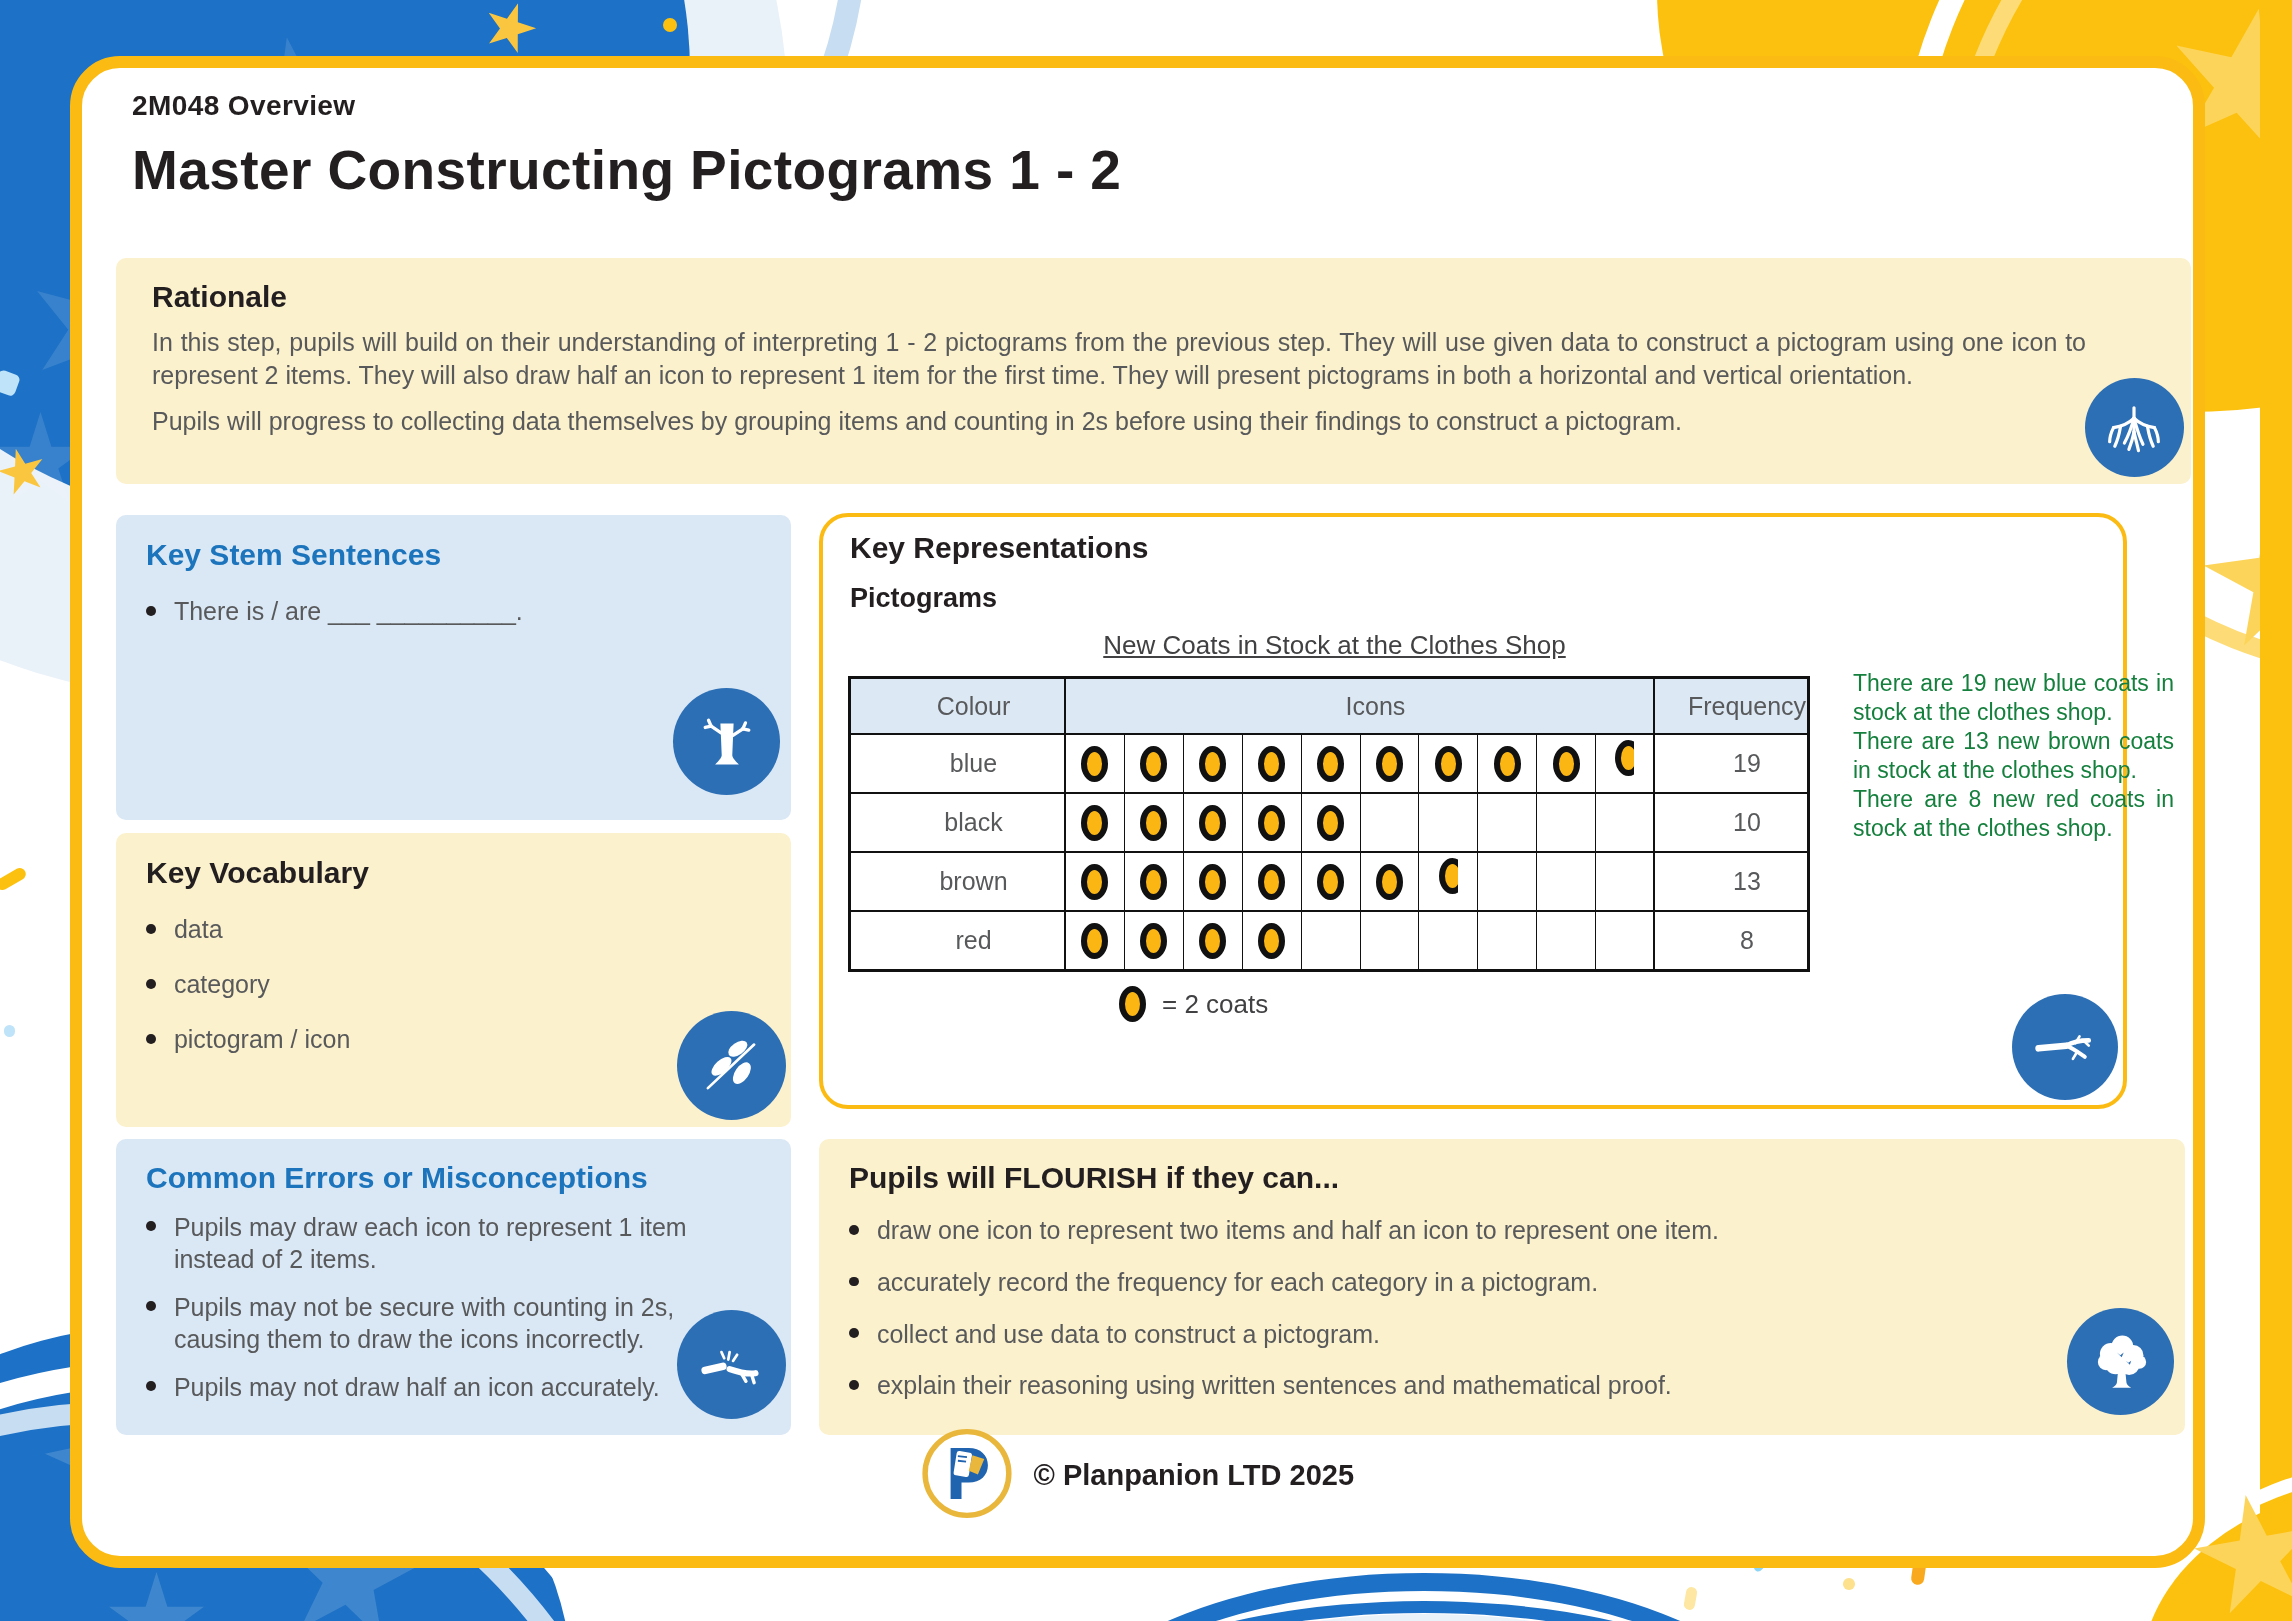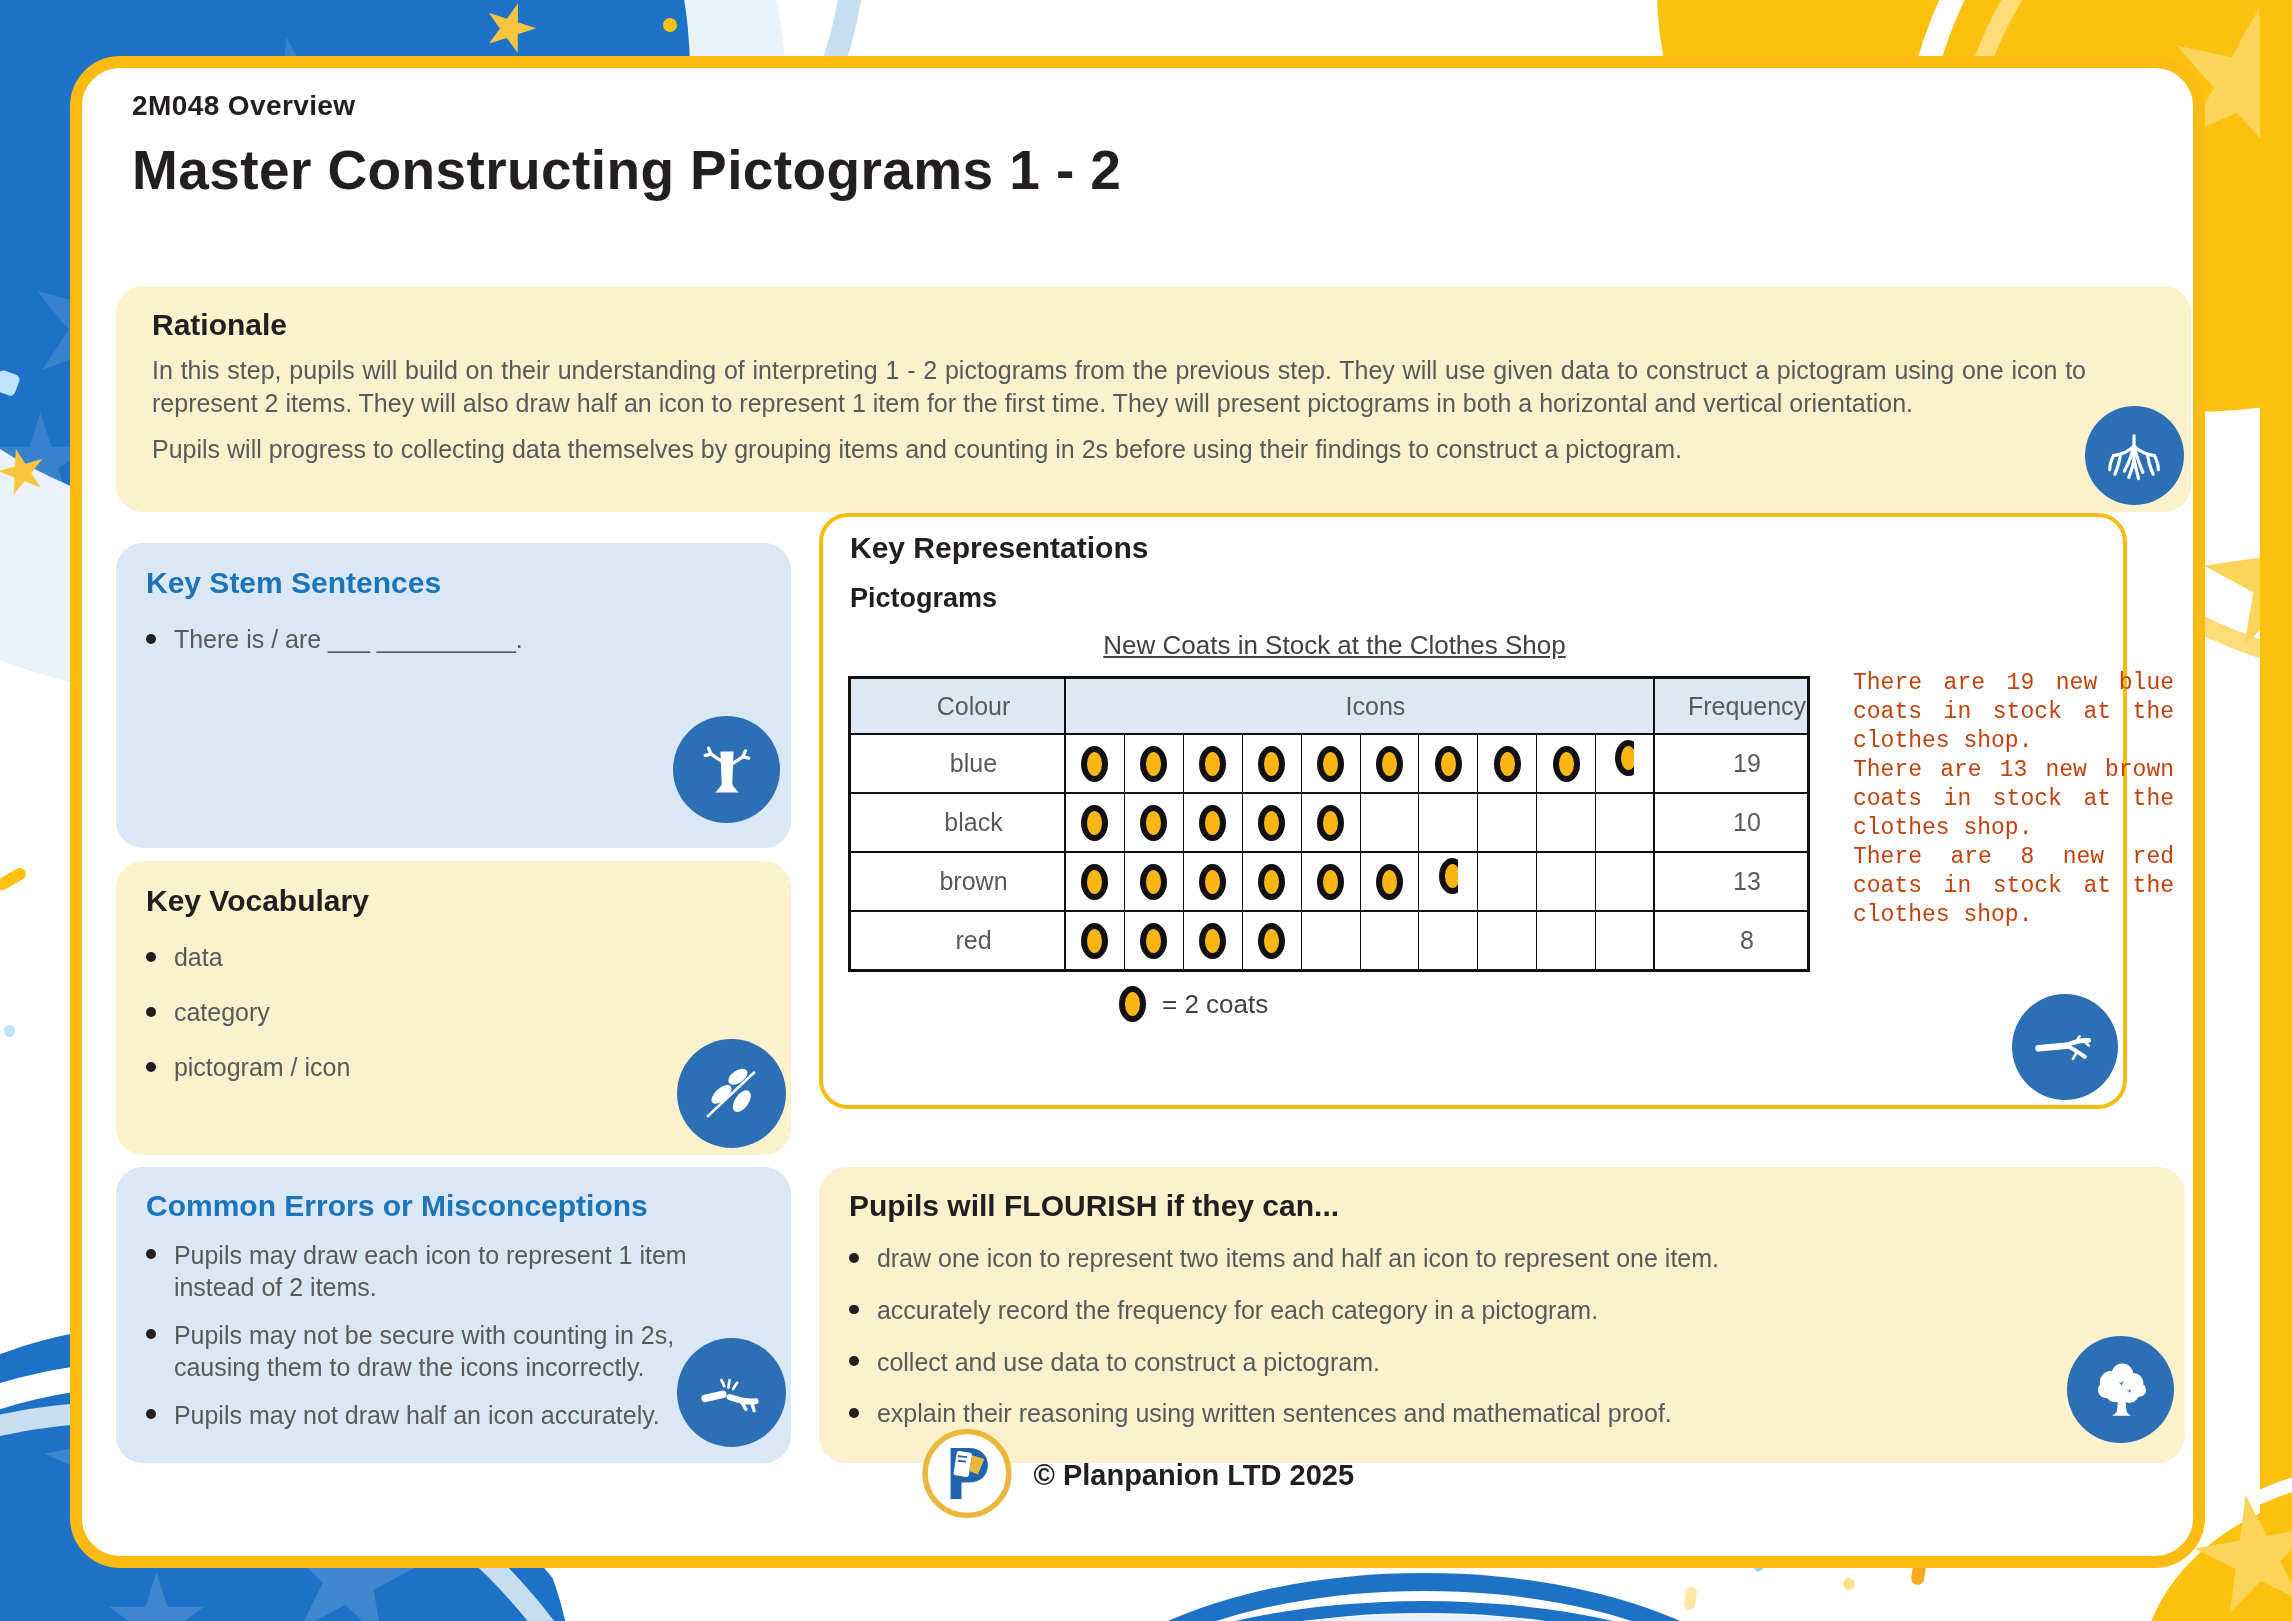--- a/index.html
+++ b/index.html
@@ -17,21 +17,21 @@
   
   .card {
     position:absolute; z-index:1; left:70px; top:56px; width:2135px; height:1512px;
     background:#ffffff; border:12.5px solid #FBBB12; border-radius:50px;
   }
   .card > .abs { position:absolute; }
 
   .overview-label { left:50px; top:21.5px; font-size:28px; font-weight:bold; color:#231F20; letter-spacing:0.4px; }
   .page-title { left:50px; top:70px; font-size:55px; font-weight:bold; color:#231F20; letter-spacing:0.4px; }
 
-  .panel { border-radius:27px; position:absolute;margin-top:28px; }
+  .panel { border-radius:10px; position:absolute; }
   .panel.cream { background:#FCF1CD; }
   .panel.blue  { background:#DAE7F4; }
 
   .panel h2 { font-size:30px; font-weight:bold; color:#231F20; }
   .panel h2.bluehead { color:#1C75BC; }
   .panel .li { display:flex; gap:18px; align-items:flex-start; }
   .panel .dot { width:9.9px; height:9.9px; border-radius:50%; background:#231F20; margin-top:10.7px; flex:none; }
   .panel .li-text { font-size:25px; line-height:32px; color:#58595B; }
 
   .rationale { left:34px; top:190px; width:2075px; height:226px; padding:21.5px 36px; }
@@ -66,21 +66,21 @@
 
   .coat { display:block; width:27px; height:36px; border:6.3px solid #111;
           border-radius:50%; background:#FBB614; }
   .coat-half { display:block; width:19.7px; height:48px; overflow:hidden; position:relative; }
   .coat-half .coat { position:absolute; left:0; top:0; }
 
   .legend { left:296px; top:469px; display:flex; align-items:center; gap:16px; }
   .legend .ltext { font-size:26px; color:#414042; }
 
   .side-text { left:1030px; top:152px; width:321px; }
-  .side-text p { font-size:23px; line-height:29px; color:#c2410c; text-align:justify;font-family:Liberation Mono, monospace; }
+  .side-text p { font-size:23px; line-height:29px; color:#15803d; text-align:justify; }
 
   .flourish { left:737px; top:1071px; width:1366px; height:296px; padding:21.5px 30px; }
   .flourish .li { margin-top:19.7px; }
 
   .badge { position:absolute; border-radius:50%; background:#2D6FB5;
            display:flex; align-items:center; justify-content:center; }
 
   .footer { position:absolute; left:50%; top:1360px; transform:translateX(-50%);
             display:flex; align-items:center; gap:21.5px; }
   .footer .ftext { font-size:29px; font-weight:bold; color:#231F20; }

